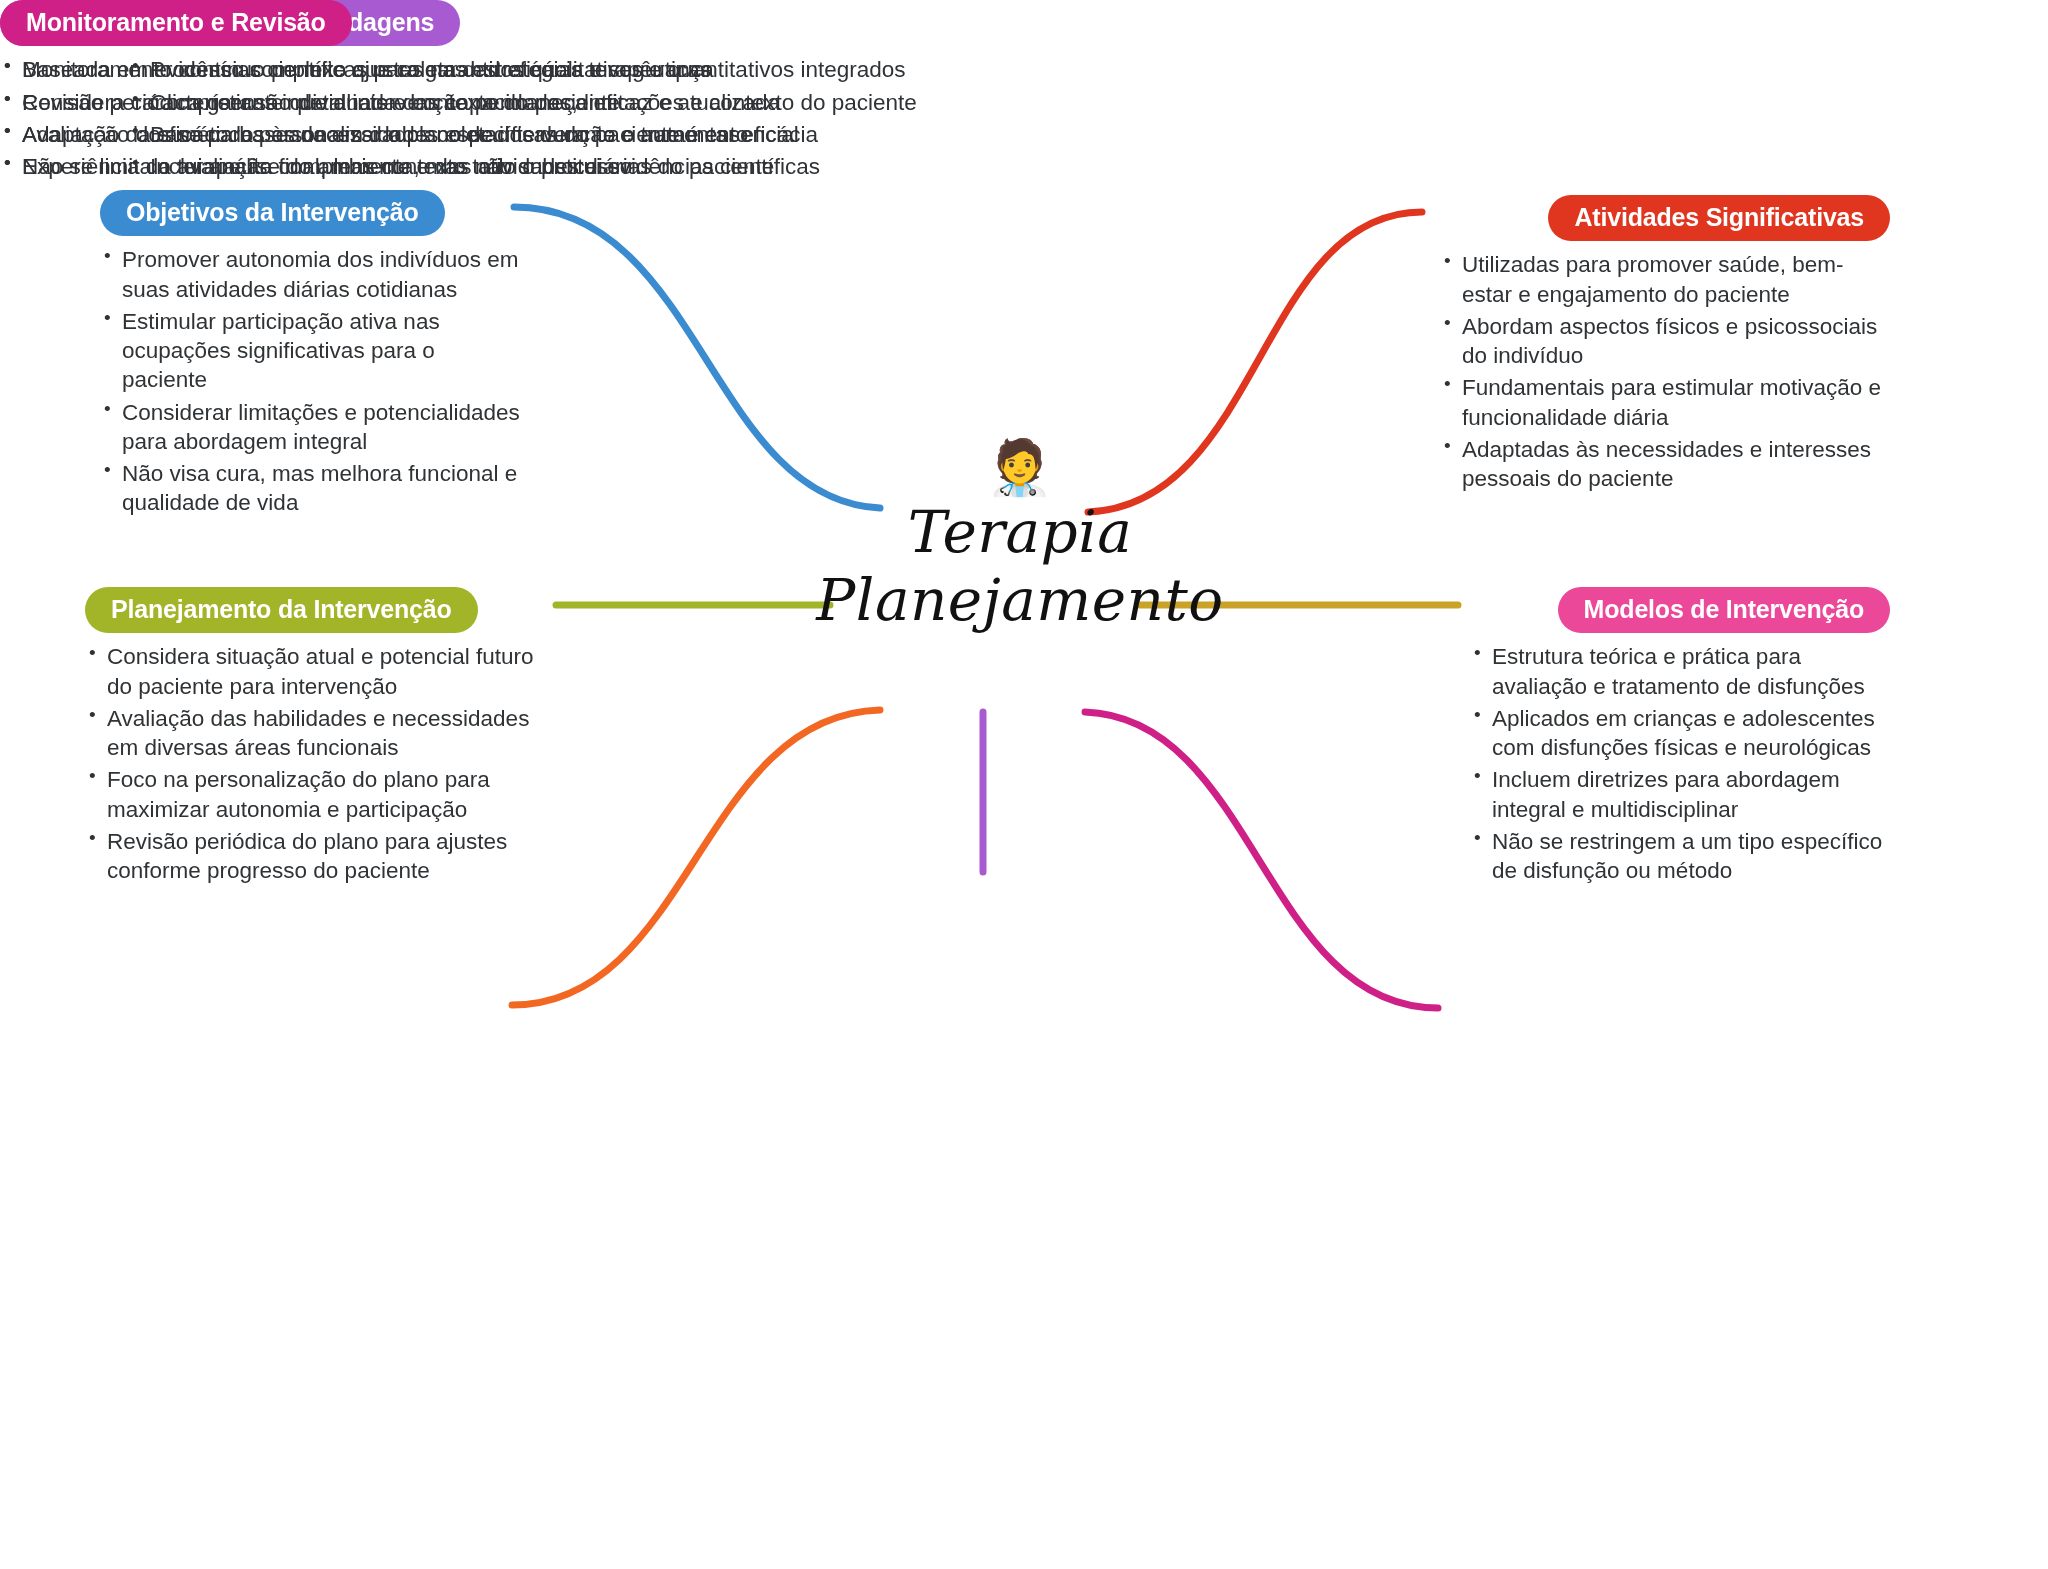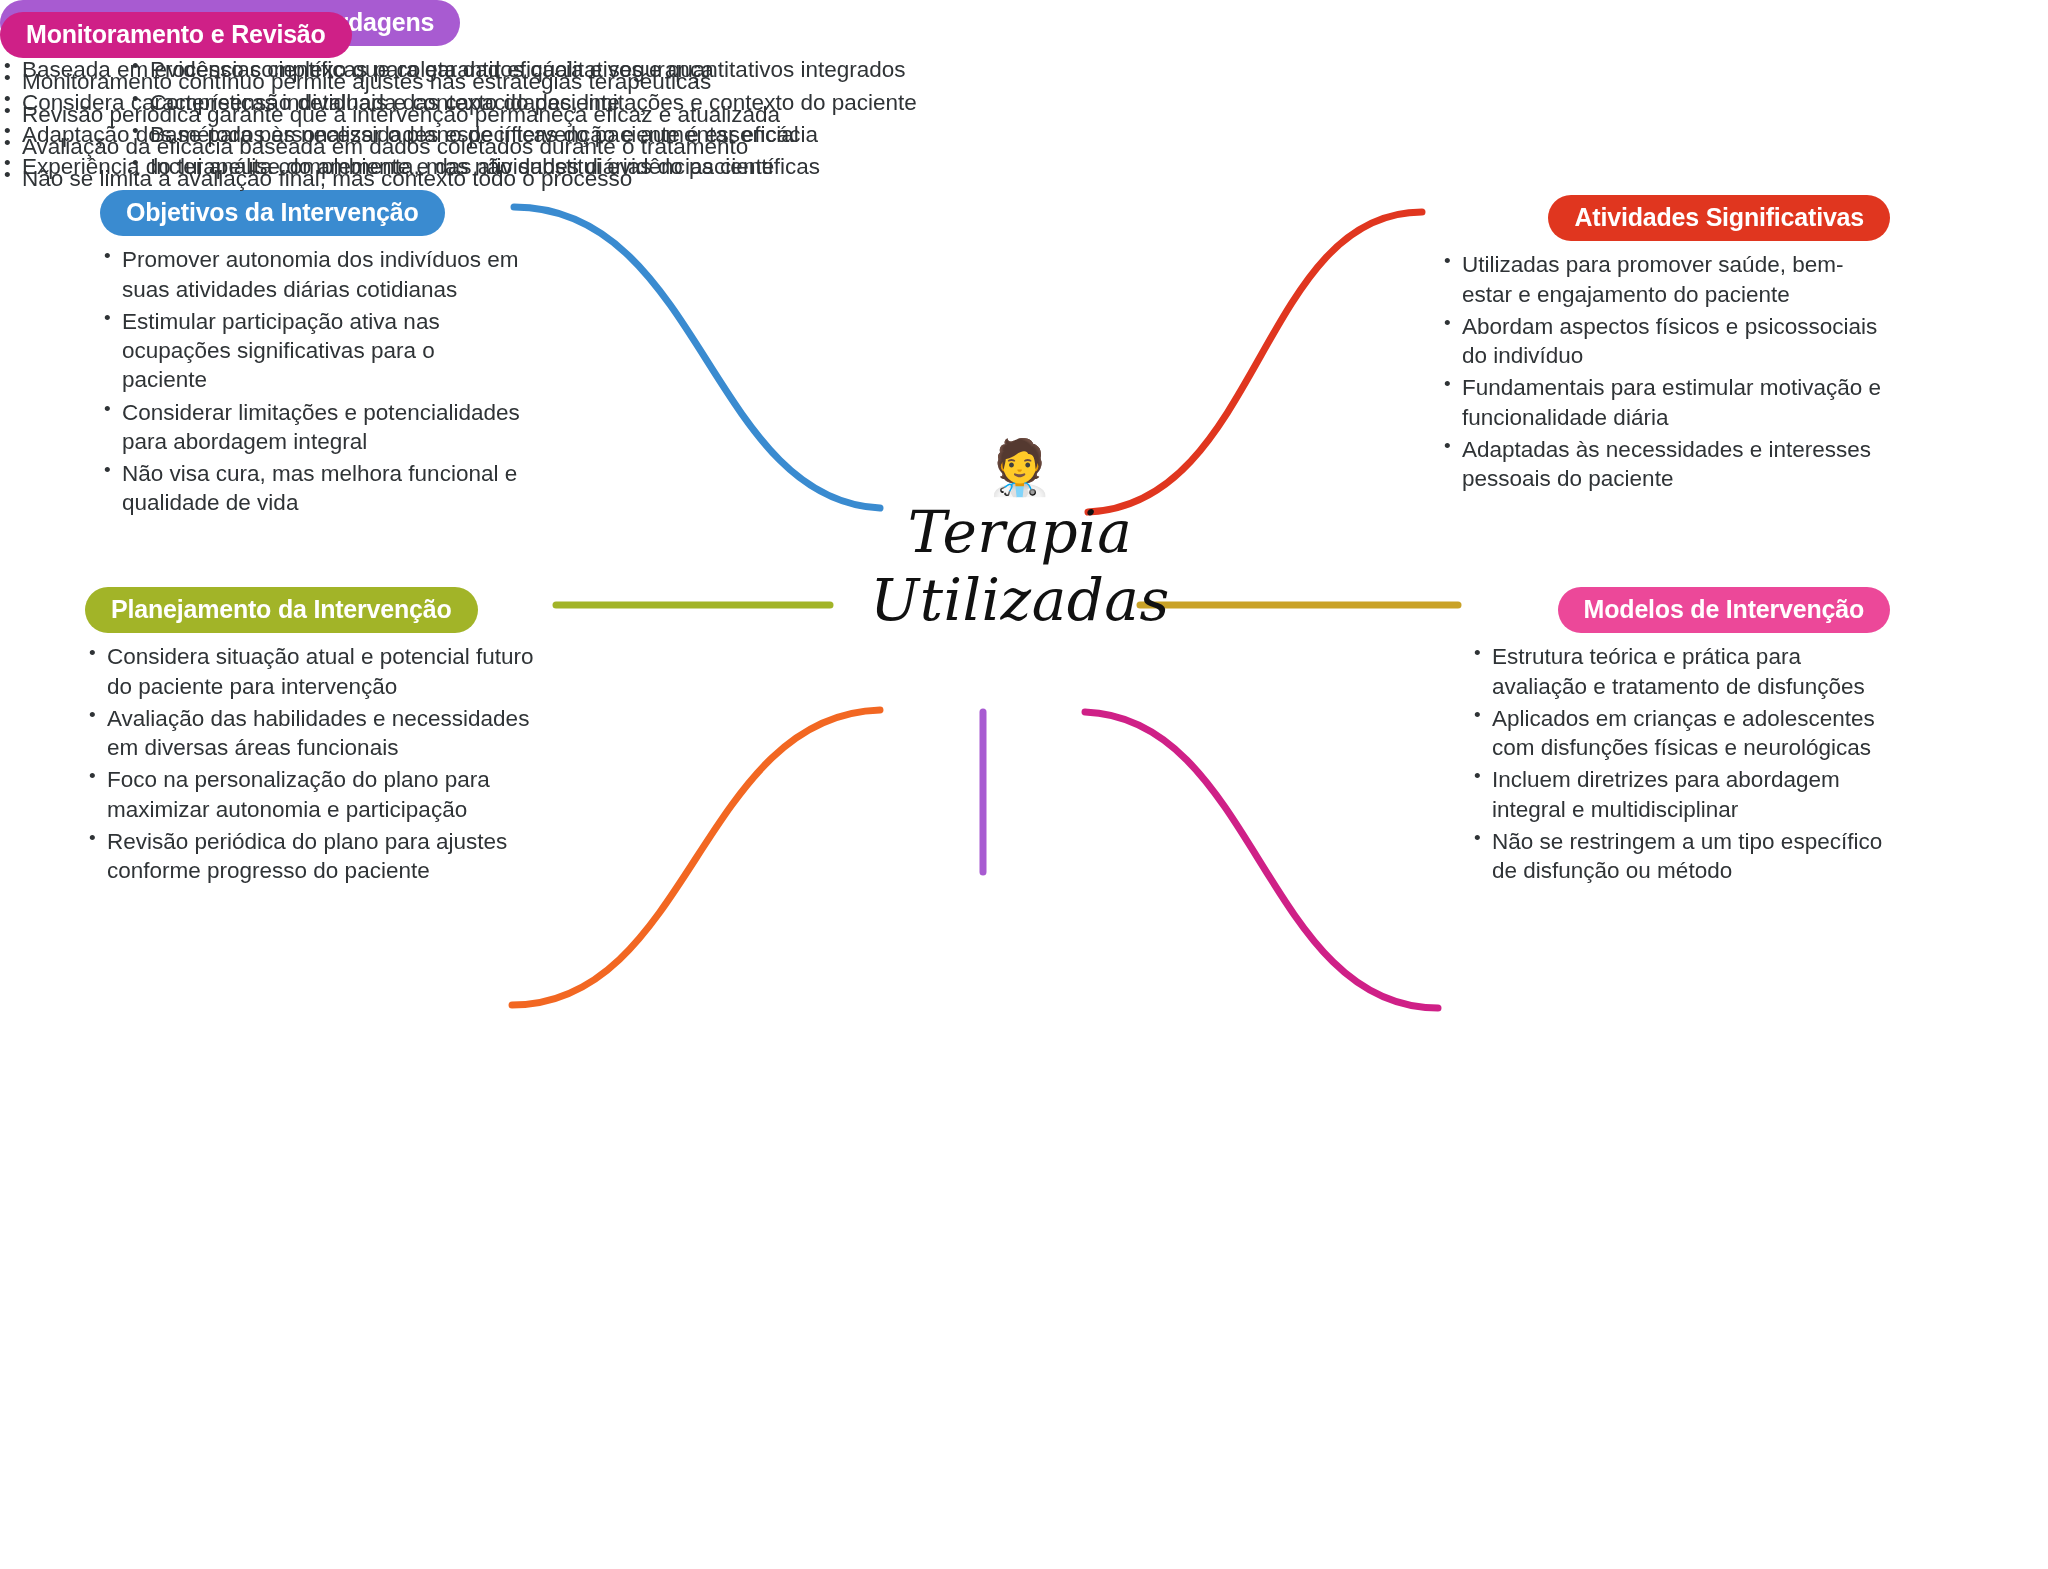--- a/index.html
+++ b/index.html
@@ -129,21 +129,21 @@
 
     <path d="M 983 712 L 983 872" fill="none" stroke="#a85bd1" stroke-width="7" stroke-linecap="round"></path>
 
     <path d="M 1438 1008 C 1265 1008, 1255 718, 1085 712" fill="none" stroke="#cf2087" stroke-width="7" stroke-linecap="round"></path>
   </svg>
 
   <div class="center-node">
     <span class="center-emoji">🧑‍⚕️</span>
     <div class="center-title">
       <span>Terapia</span>
-      <span class="line2">Utilizadas</span>
+      <span class="line2">Planejamento</span>
     </div>
   </div>
 
   <div class="branch" id="branch-objetivos">
     <div class="pill" style="background-color: rgb(58, 139, 208);">Objetivos da Intervenção</div>
     <ul class="bullets">
         <li>Promover autonomia dos indivíduos em suas atividades diárias cotidianas</li>
         <li>Estimular participação ativa nas ocupações significativas para o paciente</li>
         <li>Considerar limitações e potencialidades para abordagem integral</li>
         <li>Não visa cura, mas melhora funcional e qualidade de vida</li>
@@ -194,21 +194,21 @@
     <div class="pill" style="background-color: rgb(168, 91, 209);">Escolha de Métodos e Abordagens</div>
     <ul class="bullets">
         <li>Baseada em evidências científicas para garantir eficácia e segurança</li>
         <li>Considera características individuais e contexto do paciente</li>
         <li>Adaptação dos métodos às necessidades específicas do paciente é essencial</li>
         <li>Experiência do terapeuta complementa, mas não substitui evidências científicas</li>
       </ul>
   </div>
 
   <div class="branch" id="branch-monitoramento">
-    <div class="pill" style="background-color: rgb(207, 32, 135); margin-top: 12px;">Monitoramento e Revisão</div>
+    <div class="pill" style="background-color: rgb(207, 32, 135);">Monitoramento e Revisão</div>
     <ul class="bullets">
         <li>Monitoramento contínuo permite ajustes nas estratégias terapêuticas</li>
         <li>Revisão periódica garante que a intervenção permaneça eficaz e atualizada</li>
         <li>Avaliação da eficácia baseada em dados coletados durante o tratamento</li>
         <li>Não se limita a avaliação final, mas contexto todo o processo</li>
       </ul>
   </div>
 
 </div>
 

